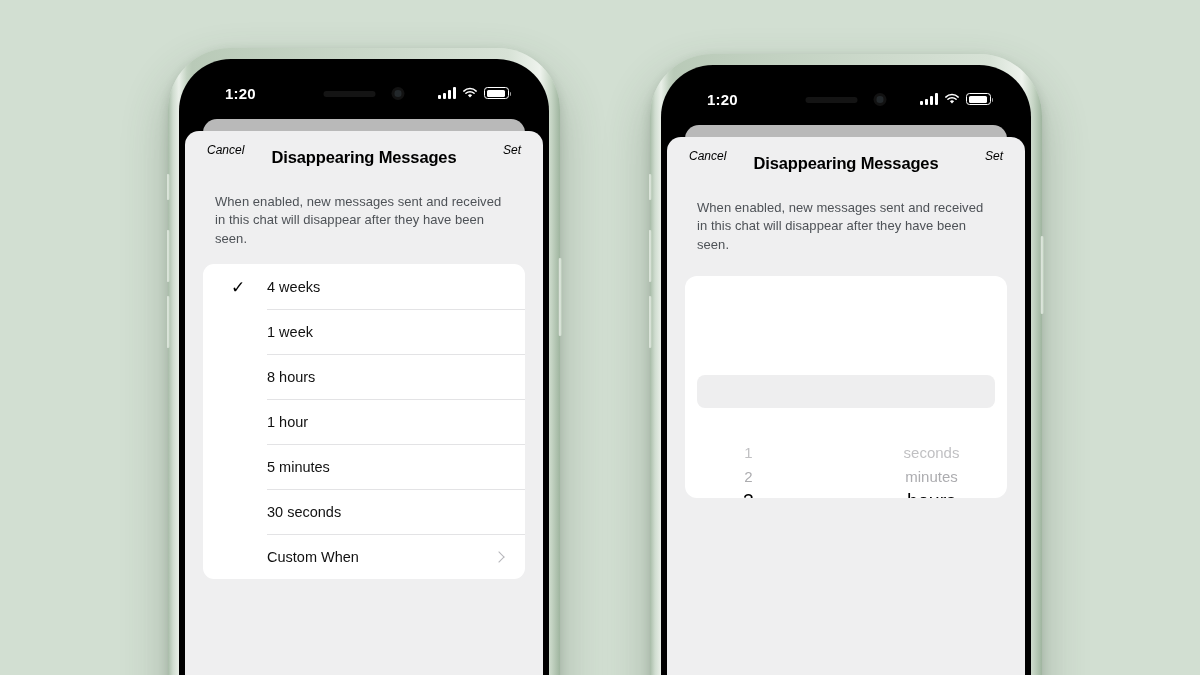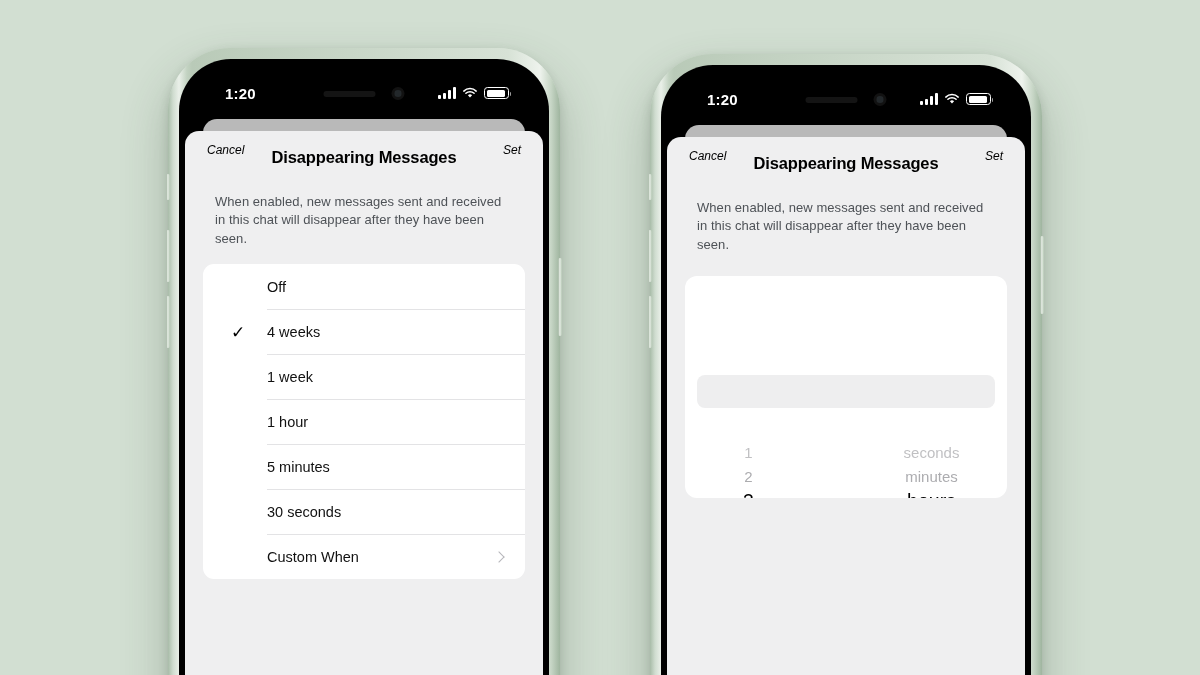--- a/index.html
+++ b/index.html
@@ -174,28 +174,28 @@
         <div class="sheet">
           <div class="navbar">
             <div class="nav-cancel">Cancel</div>
             <div class="nav-title">Disappearing Messages</div>
             <div class="nav-set">Set</div>
           </div>
           <div class="blurb">When enabled, new messages sent and received in this chat will disappear after they have been seen.</div>
 
           <div class="card">
             <div class="row">
-              <span>Off</span>
-            </div>
-            <div class="row">
               <span class="tick">✓</span>
               <span>4 weeks</span>
             </div>
             <div class="row">
               <span>1 week</span>
+            </div>
+            <div class="row">
+              <span>8 hours</span>
             </div>
             <div class="row">
               <span>1 hour</span>
             </div>
             <div class="row">
               <span>5 minutes</span>
             </div>
             <div class="row">
               <span>30 seconds</span>
             </div>

